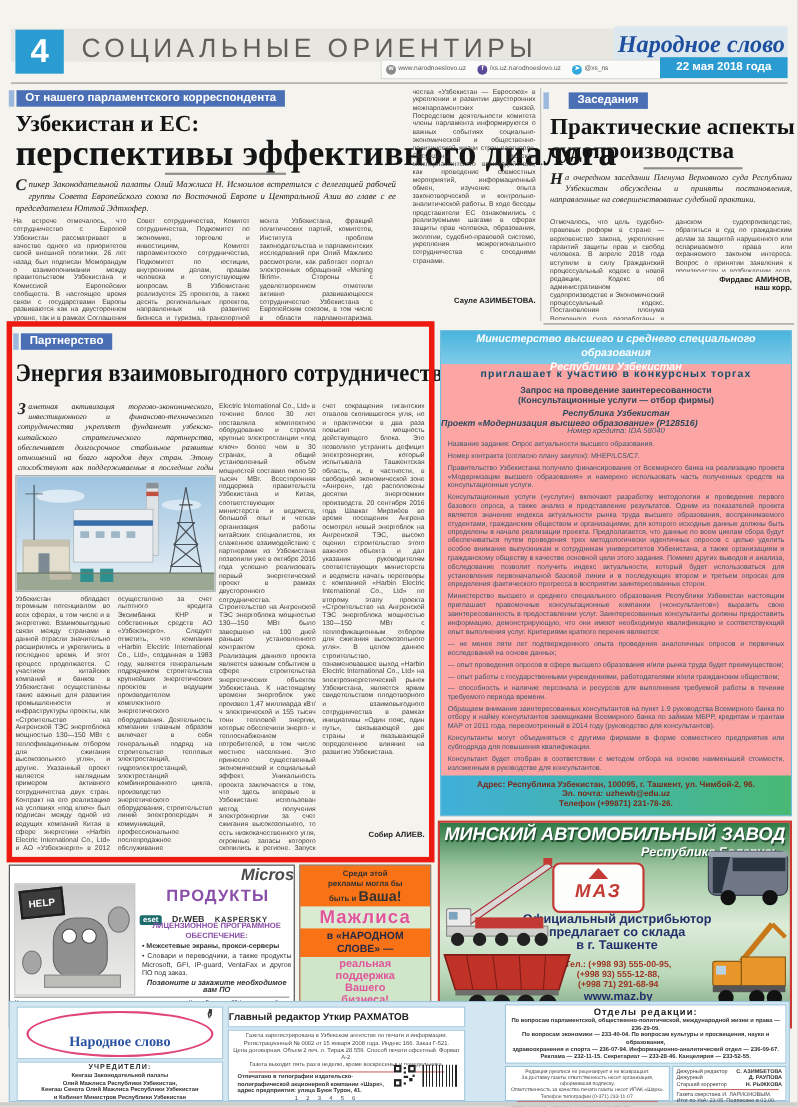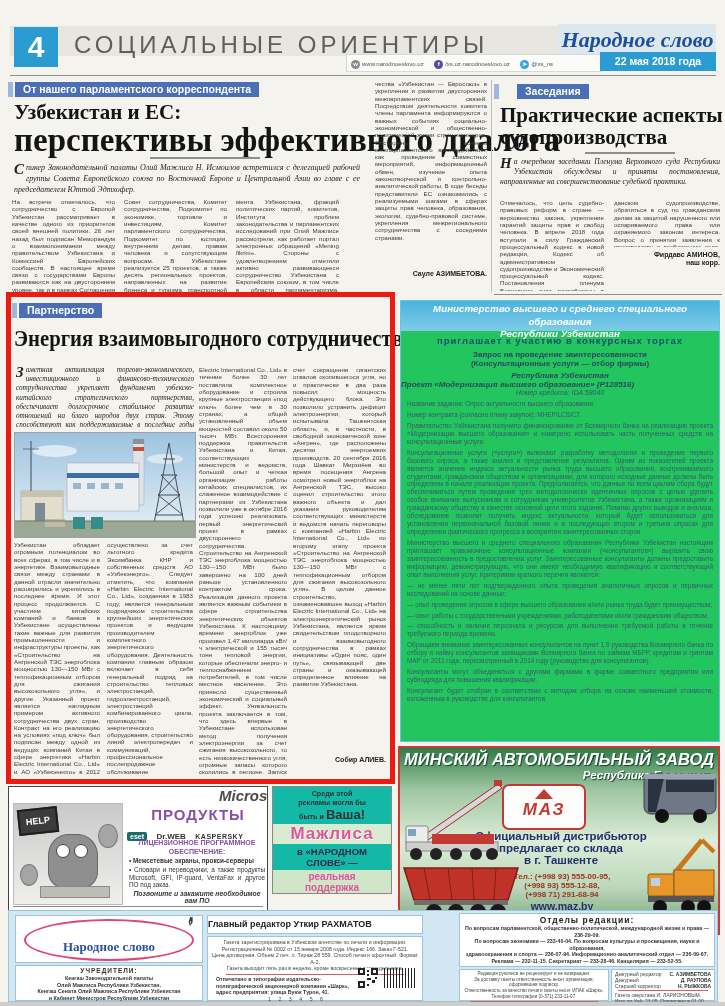--- a/index.html
+++ b/index.html
@@ -133,21 +133,21 @@
       </svg>
     </div>
 
     <div class="b j" style="left:14px;top:541px;width:86px;height:233px;">Узбекистан обладает огромным потенциалом во всех сферах, в том числе и в энергетике. Взаимовыгодные связи между странами в данной отрасли значительно расширились и укрепились в последнее время. И этот процесс продолжается. С участием китайских компаний и банков в Узбекистане осуществлены такие важные для развития промышленности и инфраструктуры проекты, как «Строительство на Ангренской ТЭС энергоблока мощностью 130—150 МВт с теплофикационным отбором для сжигания высокозольного угля», и другие. Указанный проект является наглядным примером активного сотрудничества двух стран. Контракт на его реализацию на условиях «под ключ» был подписан между одной из ведущих компаний Китая в сфере энергетики «Harbin Electric International Co., Ltd» и АО «Узбекэнерго» в 2012 году. Финансирование проекта</div>
     <div class="b j" style="left:107px;top:541px;width:86px;height:233px;">осуществлено за счет льготного кредита Эксимбанка КНР и собственных средств АО «Узбекэнерго». Следует отметить, что компания «Harbin Electric International Co., Ltd», созданная в 1983 году, является генеральным подрядчиком строительства крупнейших энергетических проектов и ведущим производителем комплектного энергетического оборудования. Деятельность компании главным образом включает в себя генеральный подряд на строительство тепловых электростанций, гидроэлектростанций, электростанций комбинированного цикла, производство энергетического оборудования, строительство линий электропередач и коммуникаций, профессиональное послепродажное обслуживание электростанций. Благодаря передовым технологиям, оборудованию, профессиональному менеджменту и отличному обслуживанию «Harbin</div>
     <div class="b j" style="left:199px;top:366px;width:88px;height:408px;">Electric International Co., Ltd» в течение более 30 лет поставляла комплектное оборудование и строила крупные электростанции «под ключ» более чем в 30 странах, а общий установленный объем мощностей составил около 50 тысяч МВт. Всесторонняя поддержка правительств Узбекистана и Китая, соответствующих министерств и ведомств, большой опыт и четкая организация работы китайских специалистов, их слаженное взаимодействие с партнерами из Узбекистана позволили уже в октябре 2016 года успешно реализовать первый энергетический проект в рамках двустороннего сотрудничества. Строительство на Ангренской ТЭС энергоблока мощностью 130—150 МВт было завершено на 100 дней раньше установленного контрактом срока. Реализация данного проекта является важным событием в сфере строительства энергетических объектов Узбекистана. К настоящему времени энергоблок уже произвел 1,47 миллиарда кВт/ч электрической и 155 тысяч тонн тепловой энергии, которые обеспечили энерго- и теплоснабжением потребителей, в том числе местное население. Это принесло существенный экономический и социальный эффект. Уникальность проекта заключается в том, что здесь впервые в Узбекистане использован метод получения электроэнергии за счет сжигания высокозольного, то есть низкокачественного угля, огромные запасы которого скопились в регионе. Запуск нового энергоблока не только улучшил экологическую ситуацию за</div>
     <div class="b j" style="left:293px;top:366px;width:93px;height:382px;">счет сокращения гигантских отвалов скопившегося угля, но и практически в два раза повысил мощность действующего блока. Это позволило устранить дефицит электроэнергии, который испытывала Ташкентская область, и, в частности, в свободной экономической зоне «Ангрен», где расположены десятки энергоемких производств. 20 сентября 2016 года Шавкат Мирзиёев во время посещения Ангрена осмотрел новый энергоблок на Ангренской ТЭС, высоко оценил строительство этого важного объекта и дал указания руководителям соответствующих министерств и ведомств начать переговоры с компанией «Harbin Electric International Co., Ltd» по второму этапу проекта «Строительство на Ангренской ТЭС энергоблока мощностью 130—150 МВт с теплофикационным отбором для сжигания высокозольного угля». В целом данное строительство, ознаменовавшее выход «Harbin Electric International Co., Ltd» на электроэнергетический рынок Узбекистана, является ярким свидетельством плодотворного и взаимовыгодного сотрудничества в рамках инициативы «Один пояс, один путь», связывающей две страны и оказывающей определенное влияние на развитие Узбекистана.</div>
     <div class="b byline" style="left:293px;top:756px;width:93px;">Собир АЛИЕВ.</div>
   </div>
 
-  <div class="b" style="left:400px;top:300px;width:320px;height:442px;background:#22c55e;border:1px solid #6cc0e0;box-sizing:border-box;">
+  <div class="b" style="left:400px;top:300px;width:320px;height:442px;background:#fca5a5;border:1px solid #6cc0e0;box-sizing:border-box;">
     <div class="b" style="left:0;top:0;width:318px;height:30px;background:linear-gradient(180deg,#49b4de,#7fcbe8);">
       <div class="mh" style="font-size:9.8px;margin-top:2px;">Министерство высшего и среднего специального образования</div>
       <div class="mh" style="font-size:9.8px;">Республики Узбекистан</div>
     </div>
     <div class="b" style="left:0;top:34px;width:318px;text-align:center;font-weight:bold;font-size:9.5px;color:#14506e;letter-spacing:1px;">приглашает к участию в конкурсных торгах</div>
     <div class="b" style="left:0;top:49px;width:318px;text-align:center;font-weight:bold;font-size:8px;color:#2c4a5c;">Запрос на проведение заинтересованности</div>
     <div class="b" style="left:0;top:58px;width:318px;text-align:center;font-weight:bold;font-size:8px;color:#2c4a5c;">(Консультационные услуги — отбор фирмы)</div>
     <div class="b" style="left:0;top:70px;width:318px;text-align:center;font-weight:bold;font-style:italic;font-size:8px;color:#2c4a5c;">Республика Узбекистан</div>
     <div class="b" style="left:0;top:79px;width:318px;text-align:left;font-weight:bold;font-style:italic;font-size:8px;color:#2c4a5c;">Проект «Модернизация высшего образование» (Р128516)</div>
     <div class="b" style="left:0;top:88px;width:318px;text-align:center;font-style:italic;font-size:7px;color:#3a5a6e;">Номер кредита: IDA 58040</div>
@@ -159,20 +159,25 @@
       <p class="mp">Министерство высшего и среднего специального образования Республики Узбекистан настоящим приглашает правомочные консультационные компании («консультантов») выразить свою заинтересованность в предоставлении услуг. Заинтересованные консультанты должны предоставить информацию, демонстрирующую, что они имеют необходимую квалификацию и соответствующий опыт выполнения услуг. Критериями краткого перечня являются:</p>
       <p class="mp">— не менее пяти лет подтвержденного опыта проведения аналогичных опросов и первичных исследований на основе данных;</p>
       <p class="mp">— опыт проведения опросов в сфере высшего образования и/или рынка труда будет преимуществом;</p>
       <p class="mp">— опыт работы с государственными учреждениями, работодателями и/или гражданским обществом;</p>
       <p class="mp">— способность и наличие персонала и ресурсов для выполнения требуемой работы в течение требуемого периода времени.</p>
       <p class="mp">Обращаем внимание заинтересованных консультантов на пункт 1.9 руководства Всемирного банка по отбору и найму консультантов заемщиками Всемирного банка по займам МБРР, кредитам и грантам МАР от 2011 года, пересмотренный в 2014 году (руководство для консультантов).</p>
       <p class="mp">Консультанты могут объединяться с другими фирмами в форме совместного предприятия или субподряда для повышения квалификации.</p>
       <p class="mp">Консультант будет отобран в соответствии с методом отбора на основе наименьшей стоимости, изложенным в руководстве для консультантов.</p>
 
     </div>
+    <div class="b" style="left:0;top:404px;width:318px;height:36px;background:linear-gradient(90deg,#3fb0da,#49b974);text-align:center;">
+      <div style="font-weight:bold;font-size:7.5px;color:#7a2a1a;margin-top:3px;">Адрес: Республика Узбекистан, 100095, г. Ташкент, ул. Чимбой-2, 96.</div>
+      <div style="font-weight:bold;font-size:7.5px;color:#7a2a1a;">Эл. почта: uzhewb@edu.uz</div>
+      <div style="font-weight:bold;font-size:7.5px;color:#7a2a1a;">Телефон (+99871) 231-78-26.</div>
+    </div>
   </div>
 
   <div class="b" style="left:398px;top:746px;width:322px;height:189px;border:2px solid #cc3a33;box-sizing:border-box;
               background:linear-gradient(180deg,#2e7a46 0%,#9dc6a0 22%,#dcecd8 50%,#bcd8ba 75%,#6f9e76 100%);overflow:hidden;">
     <div style="text-align:center;font-weight:bold;font-style:italic;font-size:16.5px;color:#fff;text-shadow:1px 1px 1px #1a4028;margin-top:2px;white-space:nowrap;">МИНСКИЙ АВТОМОБИЛЬНЫЙ ЗАВОД</div>
     <div style="text-align:right;padding-right:10px;font-weight:bold;font-style:italic;font-size:11.5px;color:#fff;text-shadow:1px 1px 1px #1a4028;">Республика Беларусь</div>
     <div class="b" style="left:102px;top:36px;width:80px;height:42px;background:#fdfdfb;border:2px solid #c23a33;border-radius:7px;text-align:center;">
       <div style="width:0;height:0;margin:3px auto 0;border-left:9px solid transparent;border-right:9px solid transparent;border-bottom:10px solid #c23a33;"></div>
       <div style="font-weight:bold;font-style:italic;font-size:17px;color:#c23a33;letter-spacing:2px;margin-top:1px;">МАЗ</div>
     </div>
@@ -265,21 +270,21 @@
     <div class="b" style="left:120px;top:52px;width:136px;text-align:center;font-weight:bold;font-size:7px;color:#8a4fa8;line-height:1.25;">ЛИЦЕНЗИОННОЕ ПРОГРАММНОЕ ОБЕСПЕЧЕНИЕ:</div>
     <div class="b" style="left:120px;top:70px;width:136px;font-size:6.4px;line-height:1.2;color:#333;font-weight:bold;">• Межсетевые экраны, прокси-серверы</div>
     <div class="b" style="left:120px;top:79px;width:136px;font-size:6.4px;line-height:1.2;color:#333;text-align:justify;">• Словари и переводчики, а также продукты Microsoft, GFI, IP-guard, VentaFax и другое ПО под заказ.</div>
     <div class="b" style="left:120px;top:103px;width:136px;text-align:center;font-style:italic;font-weight:bold;font-size:6.8px;color:#333;">Позвоните и закажите необходимое вам ПО</div>
     <div class="b rule" style="left:4px;top:119px;width:250px;height:1px;"></div>
     <div class="b" style="left:4px;top:122px;width:120px;font-style:italic;font-size:5.2px;color:#555;">Услуги лицензированы</div>
     <div class="b" style="left:4px;top:130px;width:130px;font-weight:bold;font-size:5.2px;color:#333;line-height:1.25;">www.micros.uz; e-mail: software@micros.uz, micros@micros.uz</div>
     <div class="b" style="left:138px;top:122px;width:118px;font-size:5.2px;color:#444;line-height:1.25;text-align:right;">ул. Кичик Бешагач, 86 (ориентир — бывш. ГорГАИ), тел. (+998 71) 200-34-34 (доп. 857), факс 281-42-65.</div>
   </div>
 
-  <div class="b" style="left:272px;top:786px;width:120px;height:108px;background:#14b8a6;border:1px solid #888;box-sizing:border-box;overflow:hidden;text-align:center;">
+  <div class="b" style="left:272px;top:786px;width:120px;height:147px;background:#f97316;border:1px solid #888;box-sizing:border-box;overflow:hidden;text-align:center;">
     <div style="font-weight:bold;font-size:7.2px;color:#333;margin-top:2px;">Среди этой</div>
     <div style="font-weight:bold;font-size:7.2px;color:#333;">рекламы могла бы</div>
     <div style="font-weight:bold;font-size:7.2px;color:#333;">
       <span>быть и</span>
       <span style="font-size:13px;">Ваша!</span>
     </div>
     <div style="background:#d9ecd2;font-weight:bold;font-size:17px;color:#e0559a;letter-spacing:1px;margin-top:2px;text-shadow:0.5px 0.5px 0 #fff;">Мажлиса</div>
     <div style="font-weight:bold;font-size:9.5px;color:#2a2a44;margin-top:2px;">в «НАРОДНОМ</div>
     <div style="font-weight:bold;font-size:9.5px;color:#2a2a44;">СЛОВЕ» —</div>
     <div style="background:#cfe6c8;margin-top:2px;padding:1px 0;">

